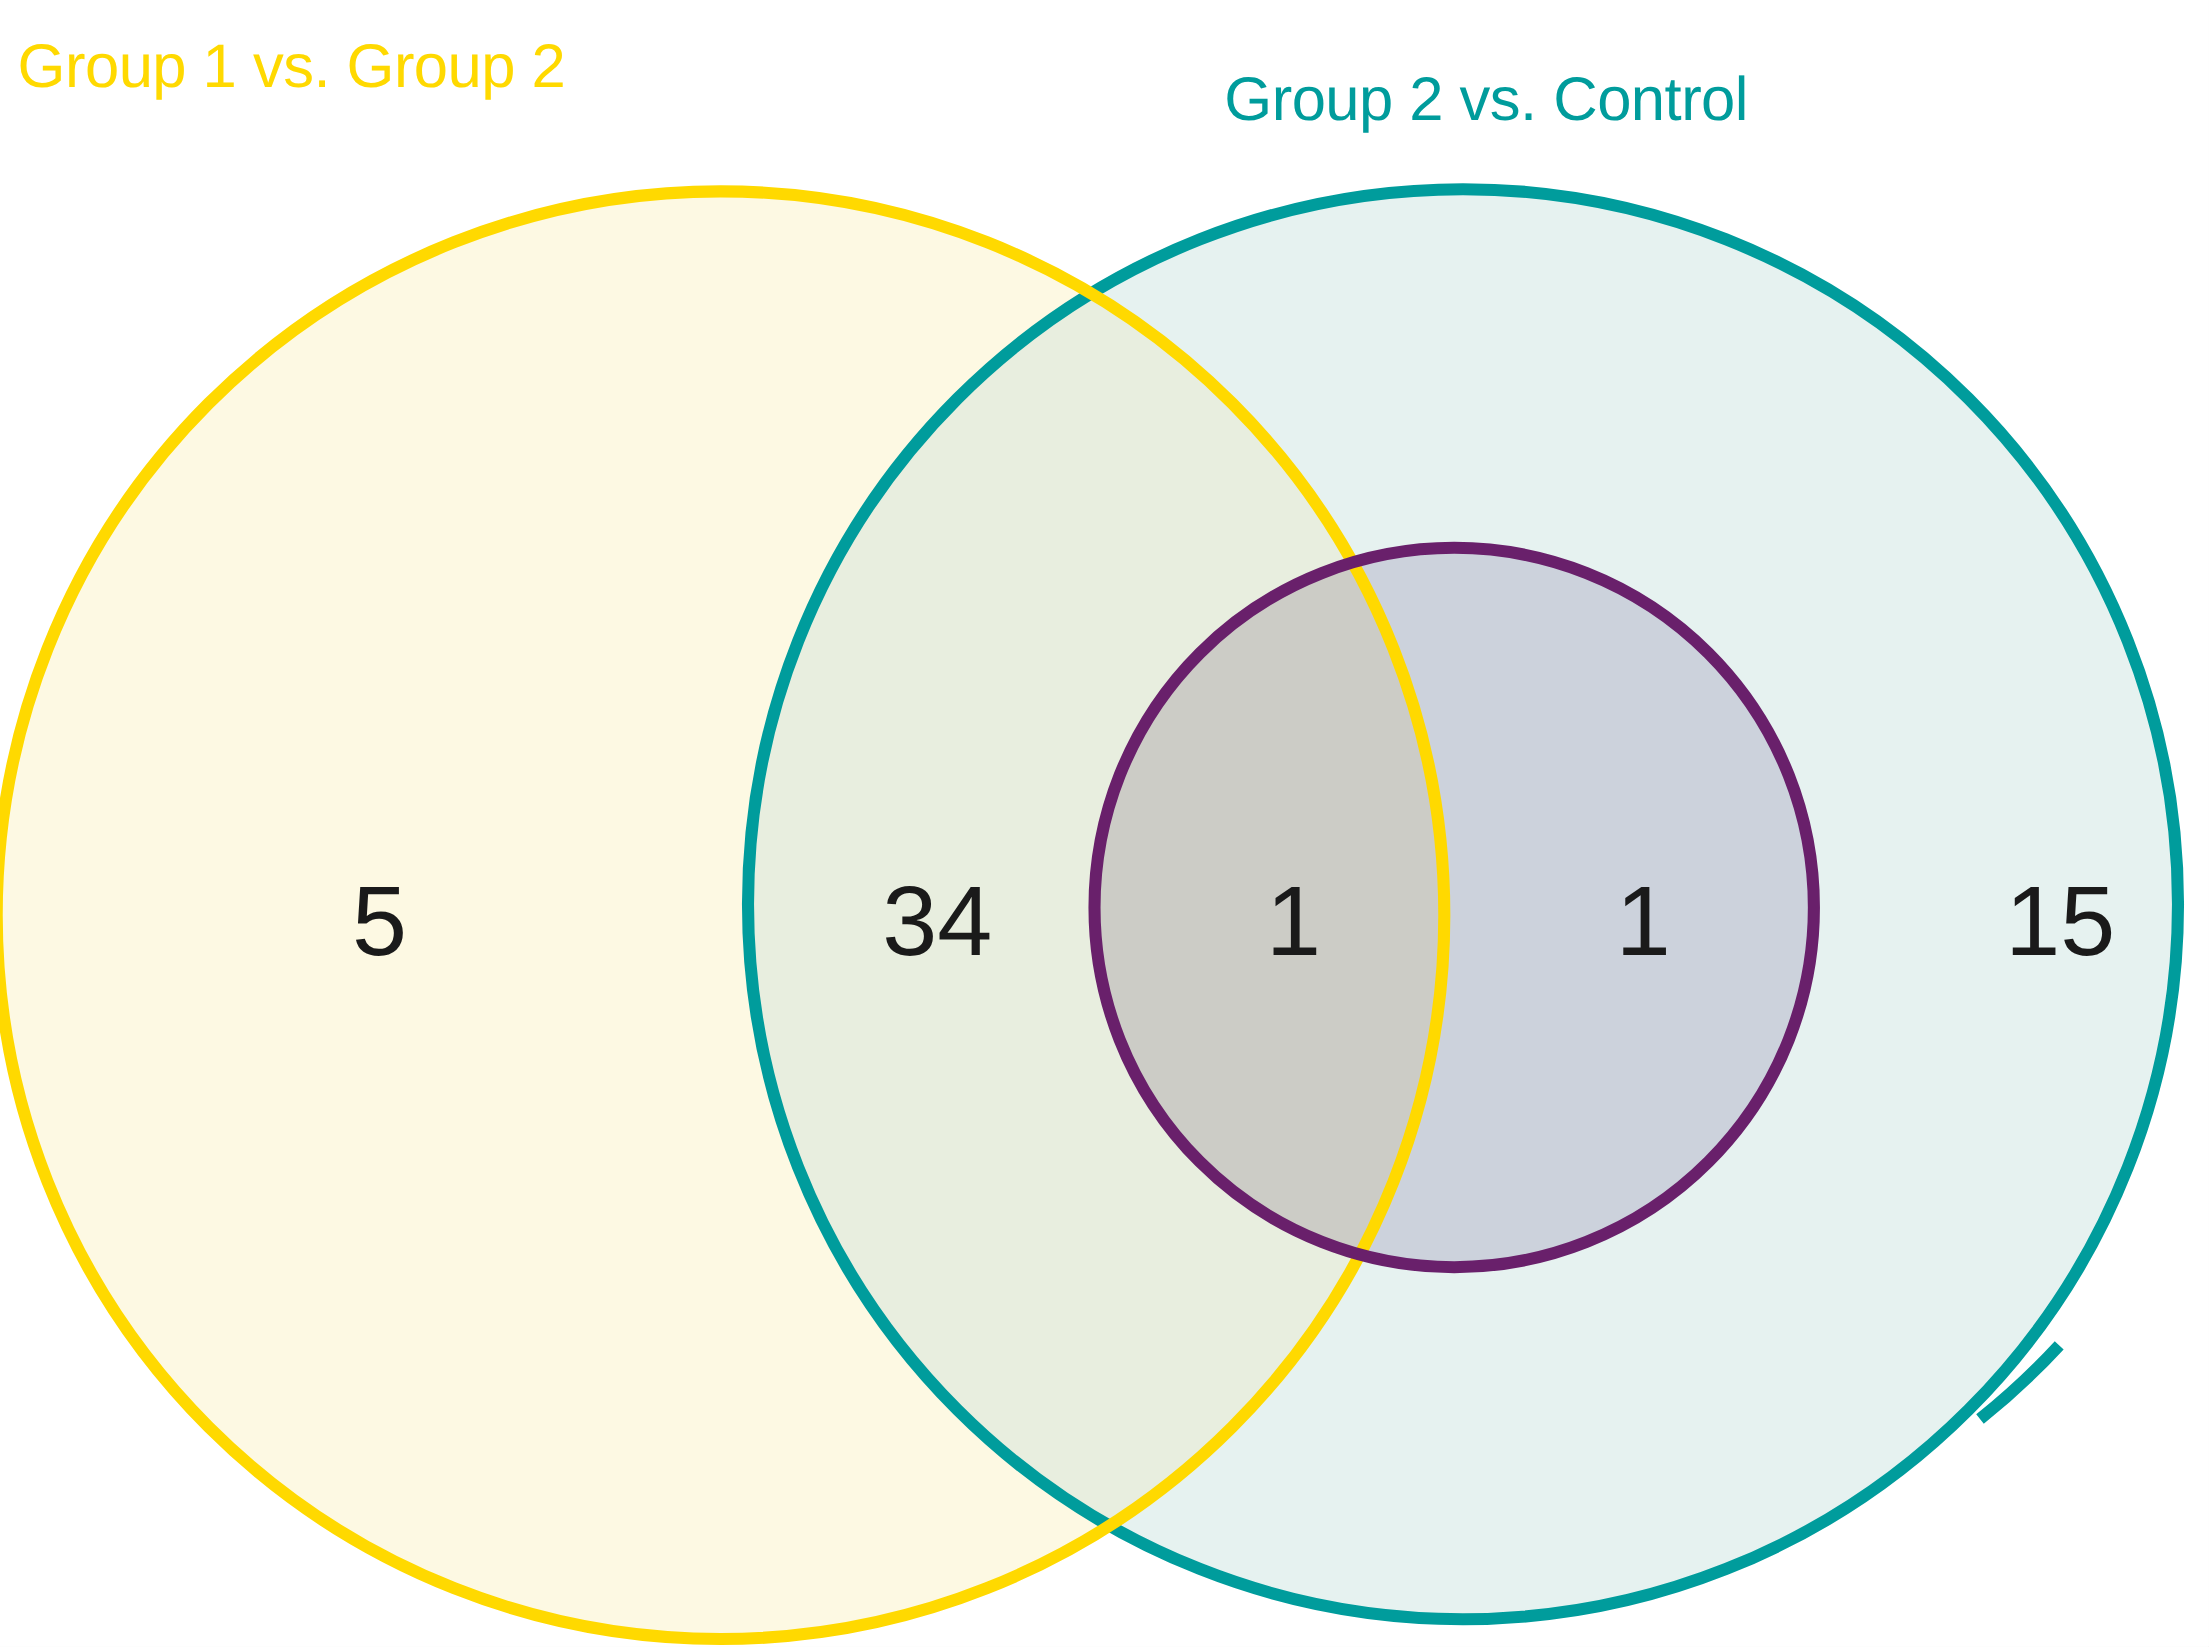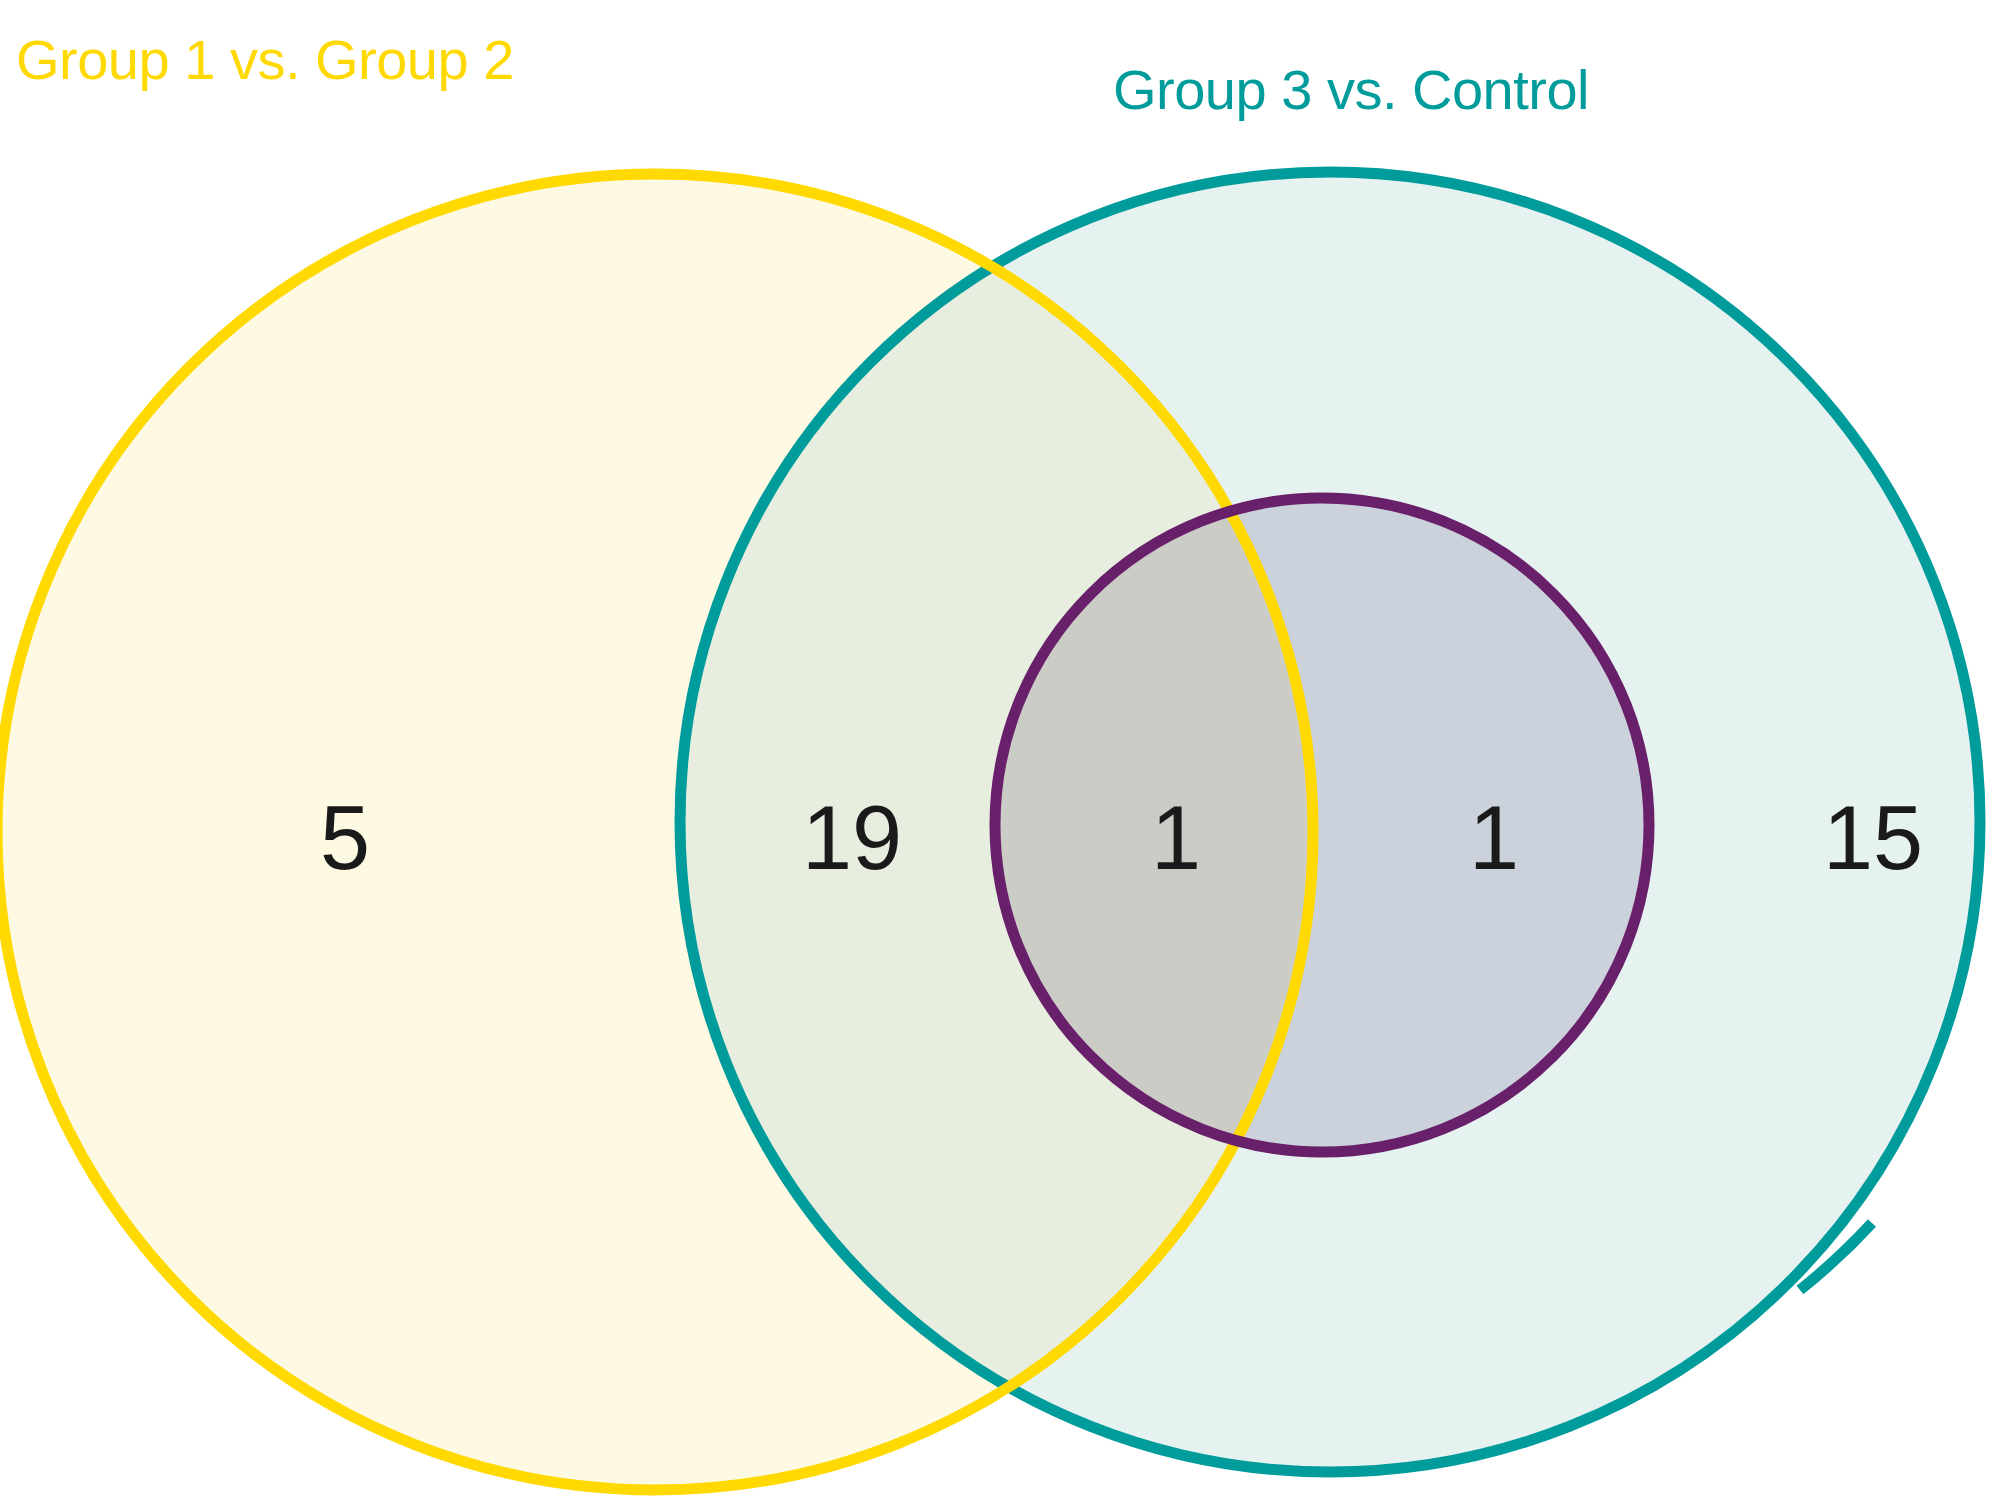--- a/index.html
+++ b/index.html
@@ -111,26 +111,26 @@
 
     <circle cx="1330" cy="822" r="650" fill="none" stroke="#009C9C" stroke-width="11"></circle>
     <circle cx="655" cy="832" r="658" fill="none" stroke="#FFD900" stroke-width="11"></circle>
     <circle cx="1322" cy="825" r="327" fill="none" stroke="#69206B" stroke-width="11"></circle>
 
     <path d="M 1872 1223 A 650 650 0 0 1 1800 1290" fill="none" stroke="#009C9C" stroke-width="11"></path>
   </svg>
 
   <div class="set-label" id="label-g1g2">Group 1 vs. Group 2</div>
 
-  <div class="set-label" id="label-g2c">Group 3 vs. Control</div>
+  <div class="set-label" id="label-g2c">Group 2 vs. Control</div>
 
 
   <div class="count" style="left:345px; top:838px;">5</div>
 
-  <div class="count" style="left:852px; top:838px;">19</div>
+  <div class="count" style="left:852px; top:838px;">34</div>
 
   <div class="count" style="left:1176px; top:838px;">1</div>
 
   <div class="count" style="left:1494px; top:838px;">1</div>
 
   <div class="count" style="left:1873px; top:838px;">15</div>
 
 </div>
 
 </body></html>

